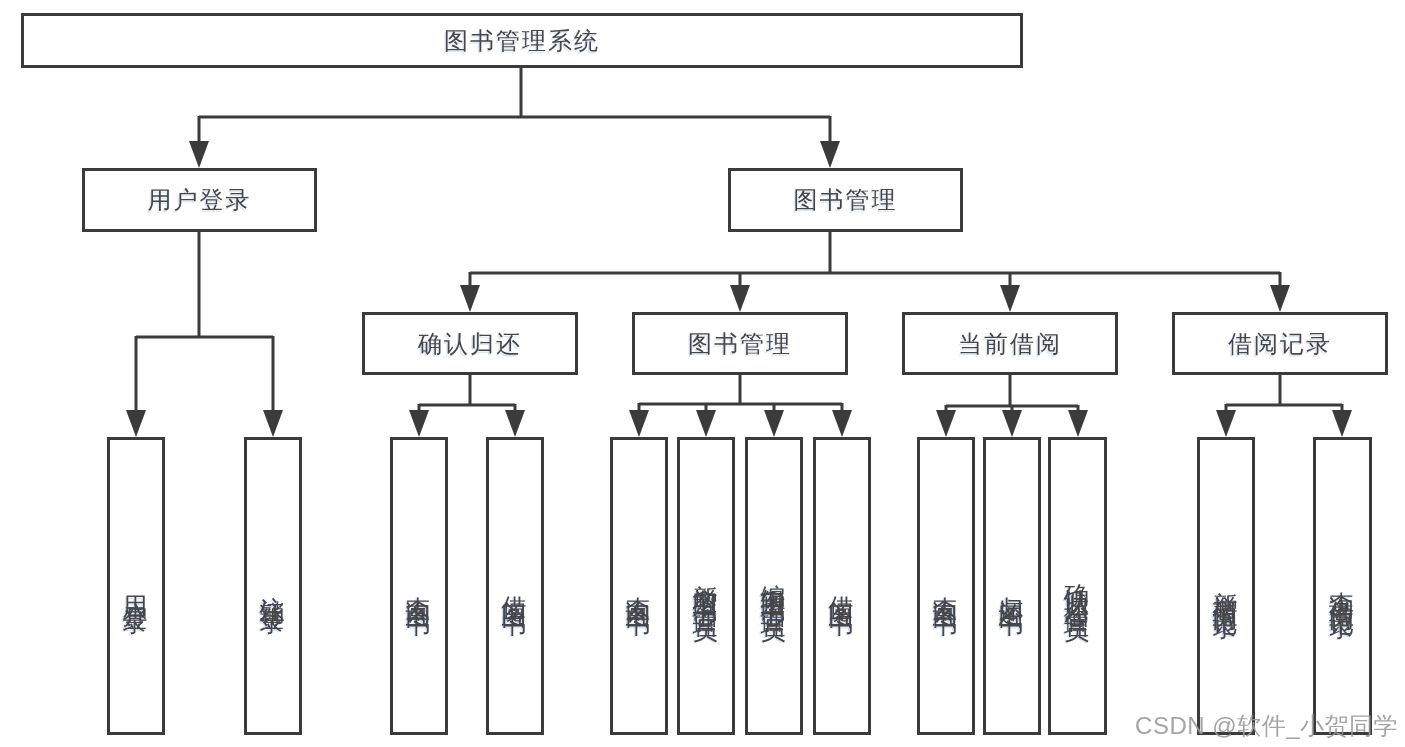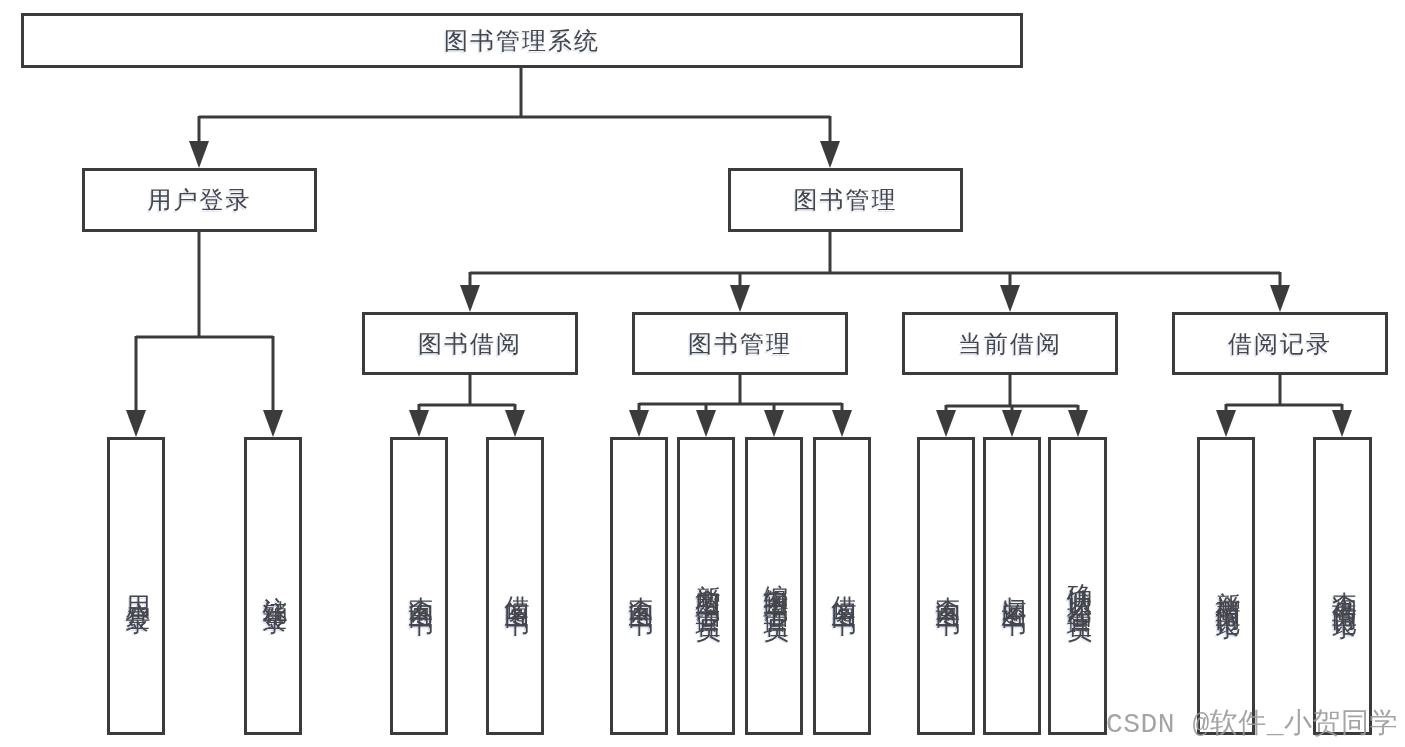--- a/index.html
+++ b/index.html
@@ -1,41 +1,41 @@
 <!DOCTYPE html>
 <html><head>
 <meta charset="utf-8">
 <style>
   html,body { margin:0; padding:0; background:#ffffff; }
   .stage {
     position:relative;
     width:1405px; height:747px;
     background:#ffffff;
     overflow:hidden;
-    font-family:Liberation Mono, monospace;
+    font-family:Liberation Sans, sans-serif;
   }
   .wires { position:absolute; left:0; top:0; }
   .box {
     position:absolute;
     box-sizing:border-box;
     border:3px solid #3b3b3b;
     background:#ffffff;
     display:flex;
     align-items:center;
     justify-content:center;
     color:#46464a;
     text-shadow:-1.5px 1.5px 0 rgba(115,150,225,0.22);
     white-space:nowrap;
   }
   .box.h { font-size:24px; letter-spacing:2px; }
   .box.v { writing-mode:vertical-rl; font-size:25px; letter-spacing:5px; white-space:normal; }
   .watermark {
     position:absolute;
     right:7px; bottom:5px;
-    font-size:28px;
+    font-size:24px;
     color:#9b9b9b;
     letter-spacing:0.5px;
     opacity:0.9;
     z-index:5;
   }
 </style>
 </head>
 <body>
 
 <div class="stage">
@@ -104,21 +104,21 @@
       <polygon points="1216,410 1236,410 1226,437"></polygon>
       <polygon points="1332,410 1352,410 1342,437"></polygon>
     </g>
   </svg>
 
   <div class="box h" style="left:21px;top:13px;width:1002px;height:55px">图书管理系统</div>
 
   <div class="box h" style="left:82px;top:168px;width:235px;height:64px">用户登录</div>
   <div class="box h" style="left:728px;top:168px;width:235px;height:64px">图书管理</div>
 
-  <div class="box h" style="left:362px;top:312px;width:216px;height:63px">图书借阅</div>
+  <div class="box h" style="left:362px;top:312px;width:216px;height:63px">确认归还</div>
   <div class="box h" style="left:632px;top:312px;width:216px;height:63px">图书管理</div>
   <div class="box h" style="left:902px;top:312px;width:216px;height:63px">当前借阅</div>
   <div class="box h" style="left:1172px;top:312px;width:216px;height:63px">借阅记录</div>
 
   <div class="box v" style="left:107px;top:437px;width:58px;height:298px">用户登录</div>
   <div class="box v" style="left:244px;top:437px;width:58px;height:298px">注销登录</div>
 
   <div class="box v" style="left:390px;top:437px;width:58px;height:298px">查询图书</div>
   <div class="box v" style="left:486px;top:437px;width:58px;height:298px">借阅图书</div>
 

